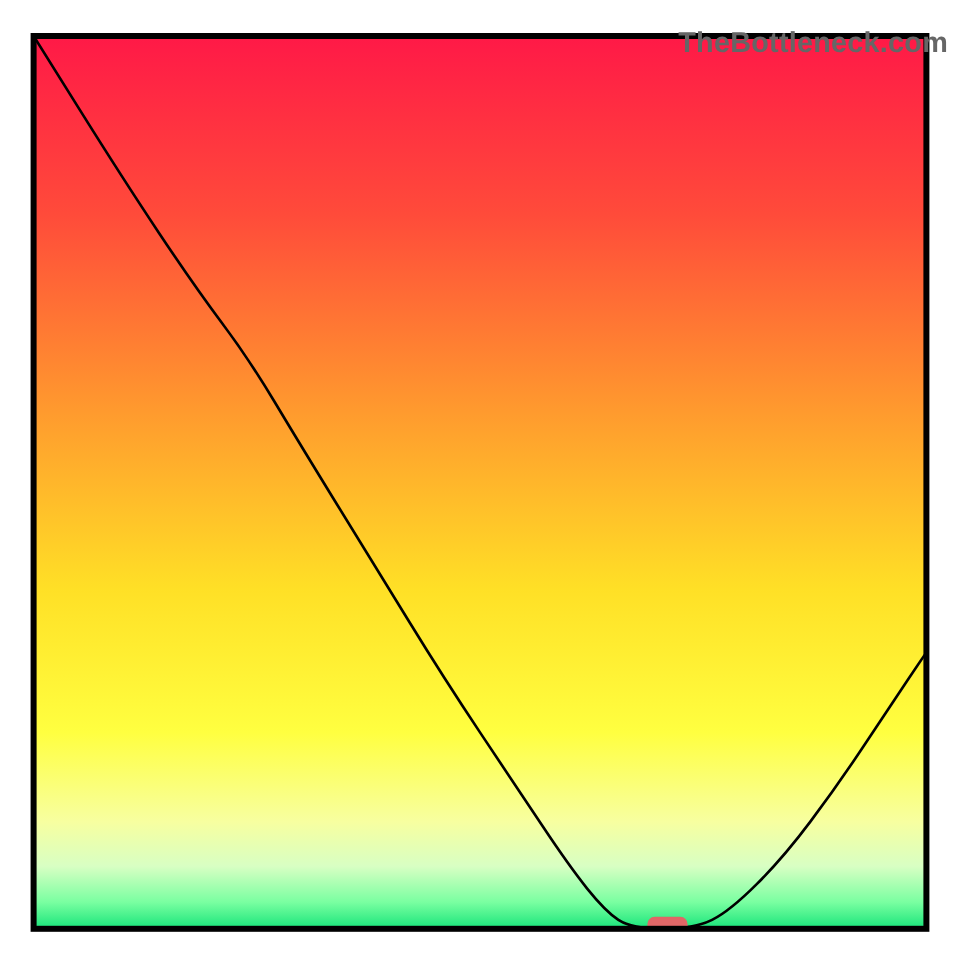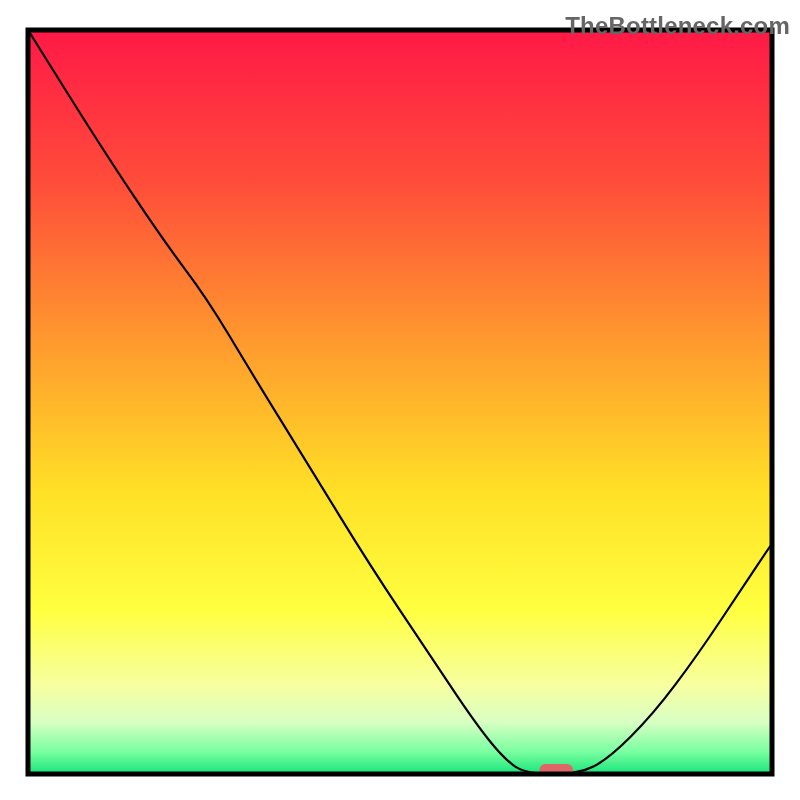--- a/index.html
+++ b/index.html
@@ -10,21 +10,21 @@
     background: #ffffff;
     font-family: Arial, Helvetica, sans-serif;
   }
   .container {
     position: relative;
     width: 800px;
     height: 800px;
   }
   .watermark {
     position: absolute;
-    top: 12px;
+    top: 22px;
     right: 10px;
     font-size: 24px;
     font-weight: bold;
     color: #666666;
     letter-spacing: 0.2px;
   }
   svg {
     display: block;
   }
 </style>

